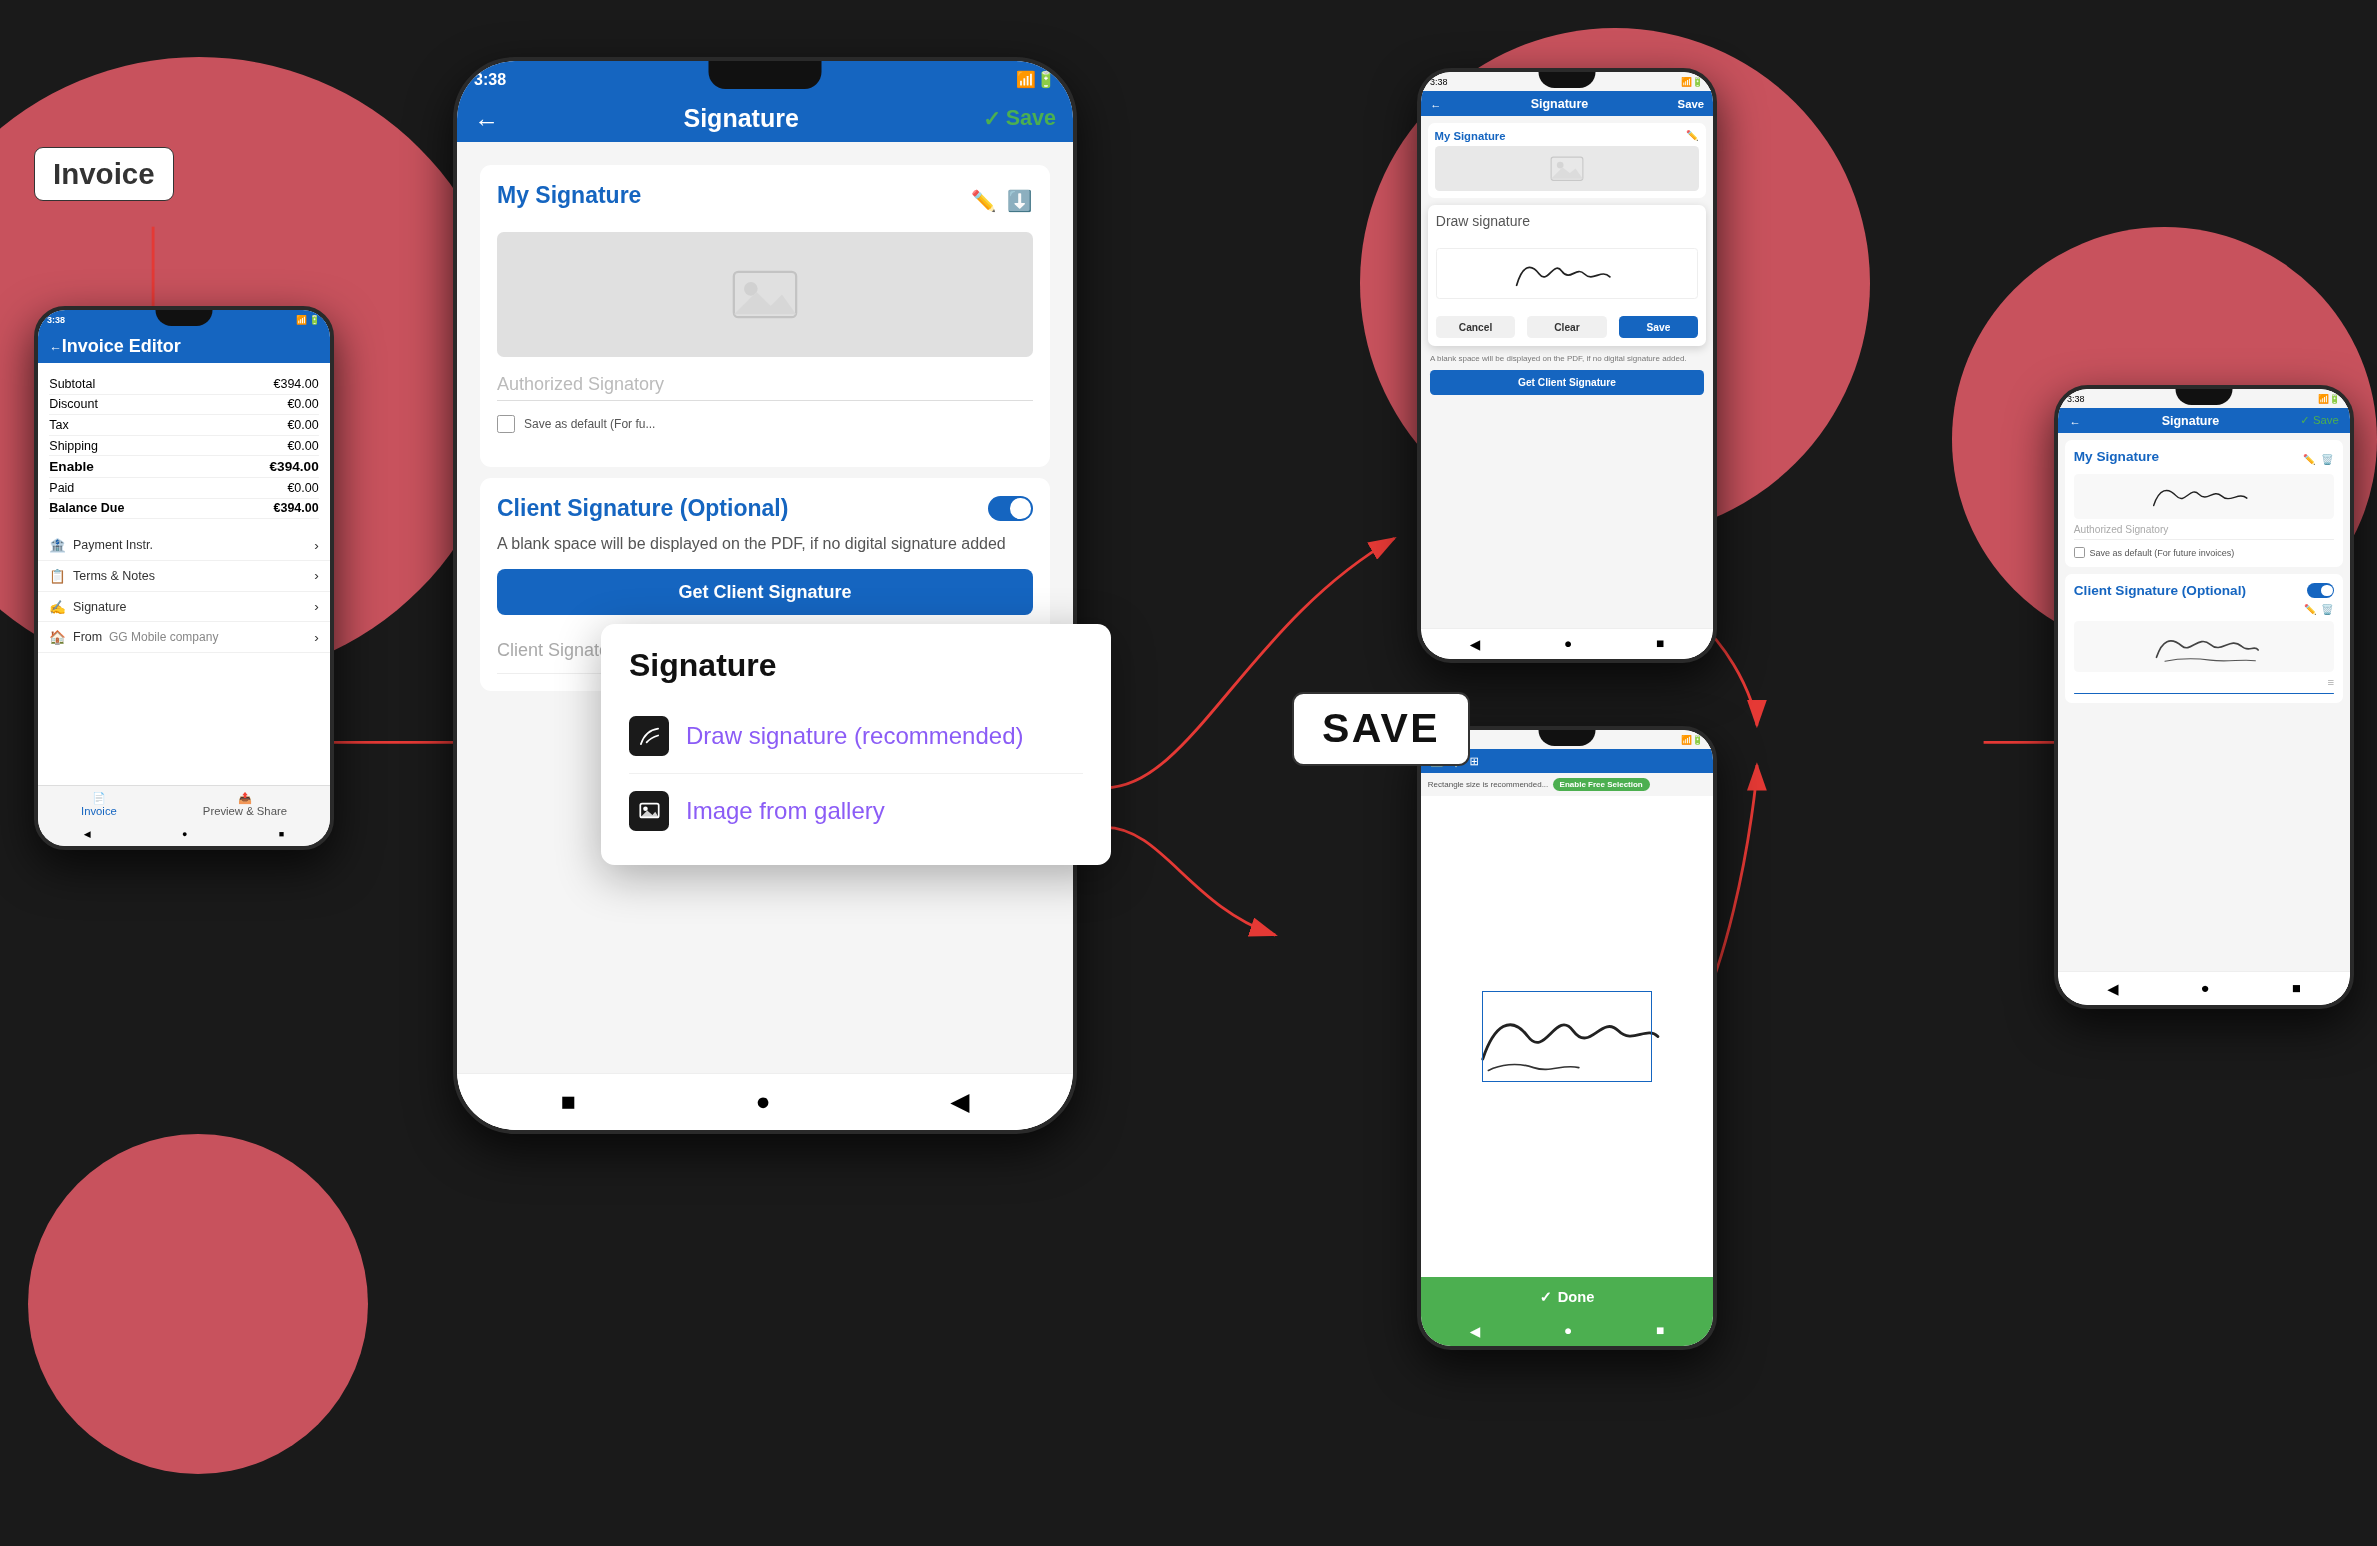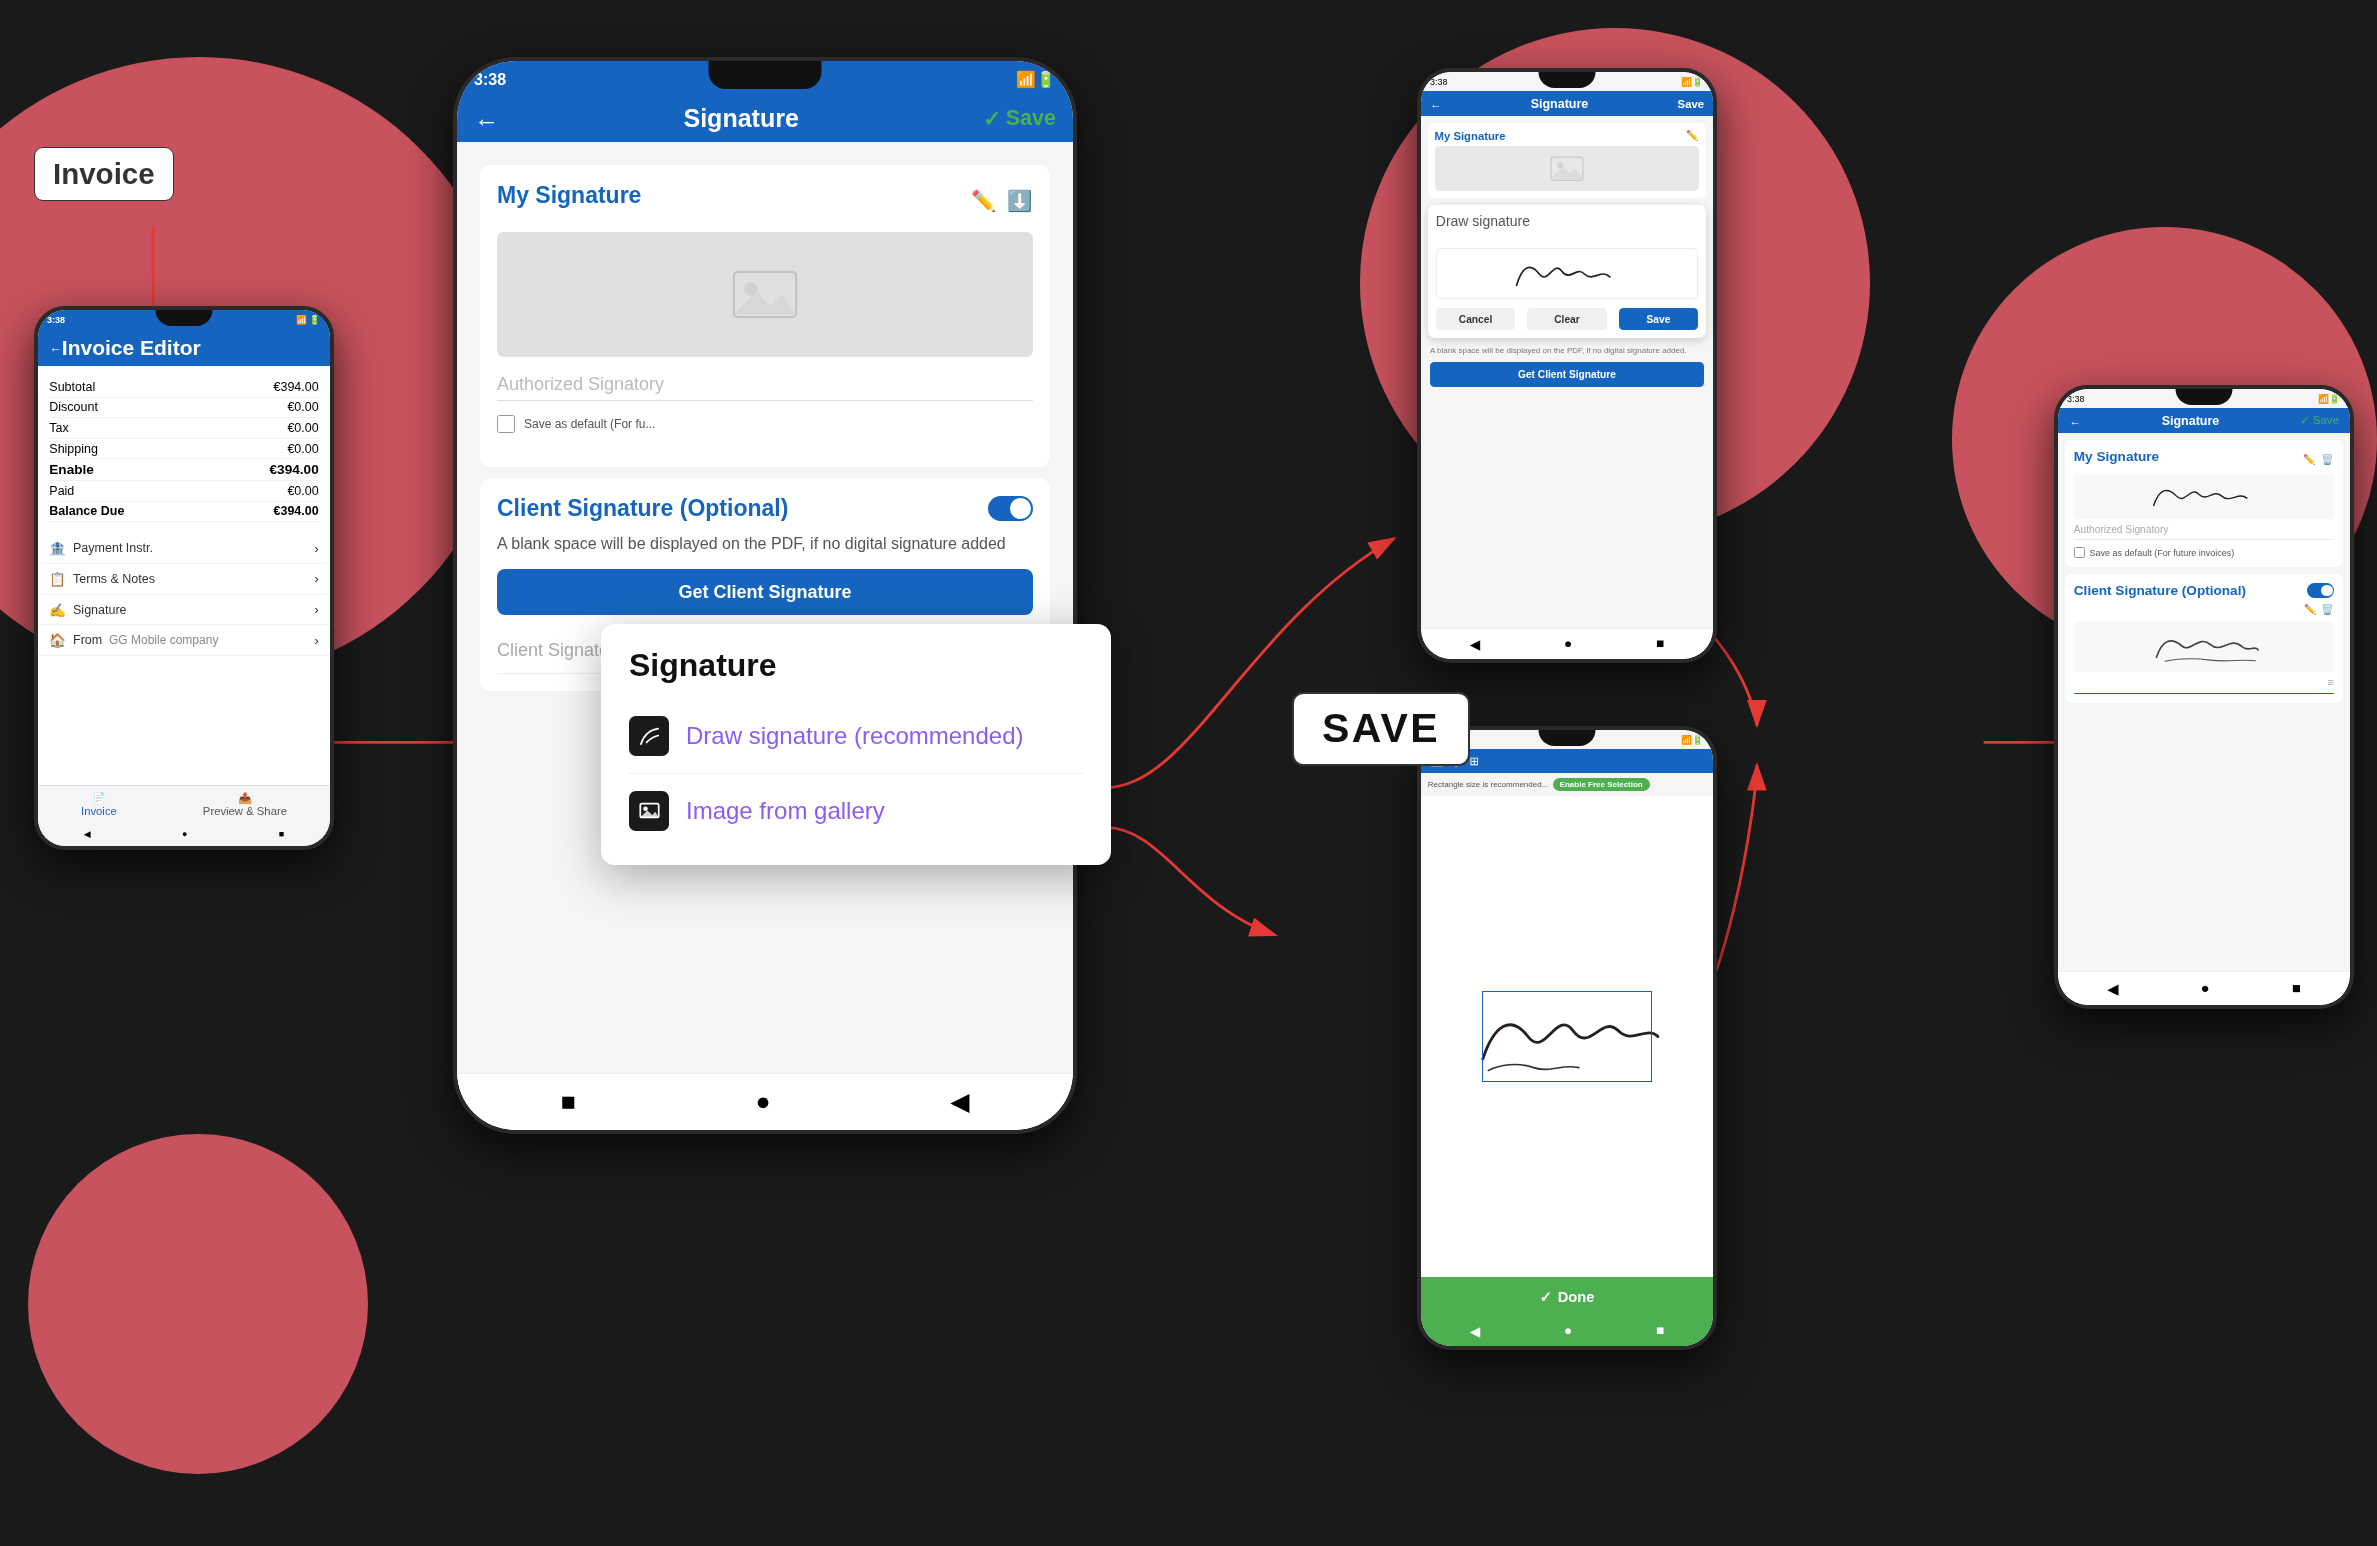--- a/index.html
+++ b/index.html
@@ -471,21 +471,21 @@
 
     <div class="phone-notch" style="width:57px; height:16px;"></div>
 
     <div class="status-bar" style="background:#1565c0; height:20.4px; font-size:9px; padding:0 9px;">
       <span>3:38</span>
       <span>📶 🔋</span>
     </div>
 
     <div class="small-phone-header">
       <span style="font-size:12.5px;">←</span>
-      <span style="font-size:21px; font-weight:700;">Invoice Editor</span>
+      <span style="font-size:18px; font-weight:700;">Invoice Editor</span>
       <span></span>
     </div>
 
     <div class="invoice-editor-body">
       <div class="invoice-row">
         <span>Subtotal</span>
           <span>€394.00</span>
       </div>
       <div class="invoice-row">
         <span>Discount</span>
@@ -681,21 +681,21 @@
       </div>
 
       <div style="background:white; margin:0 6.8px 6.8px; border-radius:6.8px; padding:8px; box-shadow:0 2.3px 9px rgba(0,0,0,0.15);">
         <div style="font-size:14px; color:#555; margin-bottom:19px;">Draw signature</div>
 
         <div style="height:51px; background:white; border-radius:3.4px; display:flex; align-items:center; justify-content:center; border:0.6px solid #eee;">
           <svg width="113" height="40" viewBox="0 0 200 70">
             <path d="M10 55 C20 20 35 15 50 35 C65 55 75 10 90 30 C105 50 115 20 130 35 C145 50 160 25 175 40" stroke="#222" stroke-width="3" fill="none" stroke-linecap="round" stroke-linejoin="round"></path>
           </svg>
         </div>
-        <div style="display:flex; gap:12px; margin-top:9px;">
+        <div style="display:flex; gap:12px; margin-top:17px;">
           <div class="draw-sig-btn cancel">Cancel</div>
           <div class="draw-sig-btn clear">Clear</div>
           <div class="draw-sig-btn save-blue">Save</div>
         </div>
       </div>
       <div style="font-size:8px; color:#777; margin:0 9px 5.7px; line-height:1.4;">
         A blank space will be displayed on the PDF, if no digital signature added.
       </div>
       <div class="get-client-btn-small">Get Client Signature</div>
     </div>

